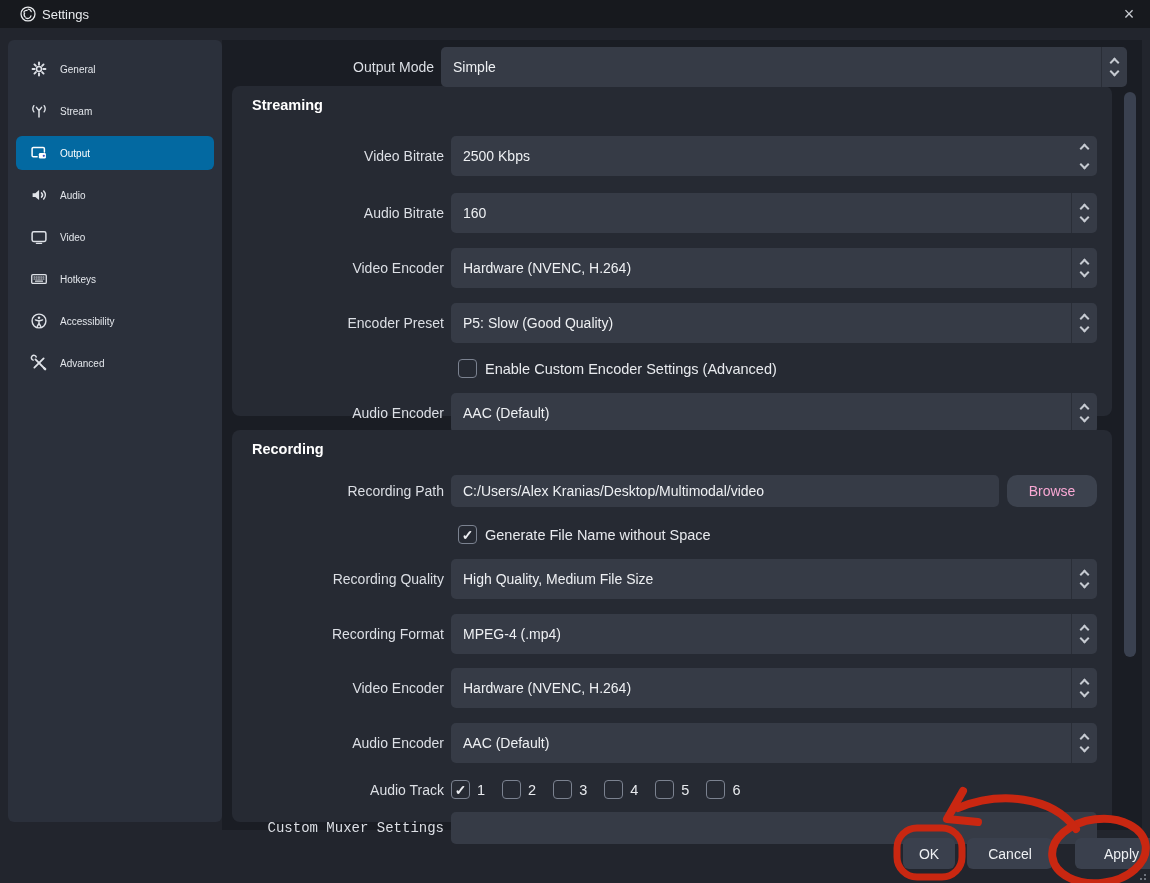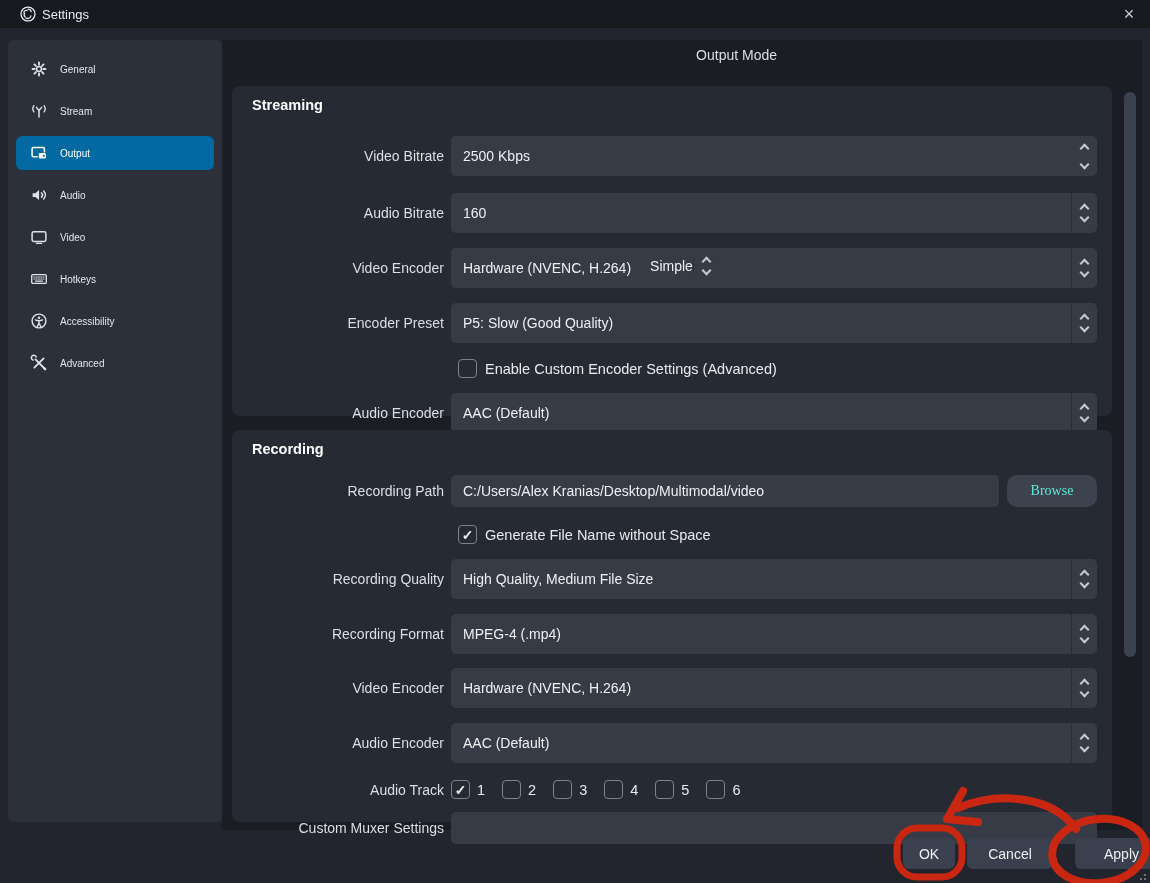--- a/index.html
+++ b/index.html
@@ -43,32 +43,32 @@
   .cd { transform:rotate(45deg); margin-top:-2px; }
   input.tfield { height:32px; background:#363b46; border:none; border-radius:5px;
     color:#eef0f3; padding:0 12px; font-size:14px; font-family:inherit; width:100%; outline:none; }
   
   .gbox { position:absolute; left:232px; width:880px; background:#262a33;
     border-radius:8px; padding:11px 15px 10px 8px; }
   .gbox.streaming { top:86px; height:330px; }
   .gbox.recording { top:430px; height:392px; }
   .gtitle { margin-left:12px; font-weight:bold; font-size:14.5px; color:#ffffff; height:17px; }
   .mt22 { margin-top:22px; } .mt18 { margin-top:18px; } .mt17 { margin-top:17px; }
-  .mt16 { margin-top:16px; } .mt15 { margin-top:15px; } .mt14 { margin-top:14px; } .mt13 { margin-top:13px; }
+  .mt16 { margin-top:16px; } .mt15 { margin-top:15px; } .mt14 { margin-top:14px; } .mt13 { margin-top:13px;font-family:Liberation Mono, monospace; }
   .gcheck { margin-left:218px; display:flex; align-items:center; gap:8px; height:19px; }
   .cb { width:19px; height:19px; border:1px solid #7b8290; border-radius:4px;
     display:flex; align-items:center; justify-content:center;
     font-size:14px; font-weight:bold; color:#eceef2; background:transparent; flex:0 0 19px; }
   .cblabel { font-size:14.5px; color:#e8eaee; }
   .browse { width:90px; height:32px; margin-left:8px; background:#3c424e; border:none;
-    border-radius:10px; color:#5eead4; font-size:14px; font-family:Liberation Serif, serif; flex:0 0 90px; }
+    border-radius:10px; color:#f9a8d4; font-size:14px; font-family:Liberation Sans, sans-serif; flex:0 0 90px; }
   .trackrow { display:flex; align-items:center; }
   .track { display:flex; align-items:center; gap:7px; margin-right:17px; }
   
-  .outmode { position:absolute; left:230px; top:47px; width:897px; z-index:3;flex-direction:column; }
+  .outmode { position:absolute; left:230px; top:47px; width:897px; z-index:3; }
   
   .btn { position:absolute; top:838px; height:31px; background:#3a404d; border:none;
     border-radius:6px; color:#eef0f3; font-size:14px; font-family:inherit; }
   .btn.ok { left:903px; width:52px; }
   .btn.cancel { left:967px; width:86px; }
   .btn.apply { left:1075px; width:93px; }
   
   .sbthumb { position:absolute; left:1124px; top:92px; width:12px; height:565px;
     background:#3a4150; border-radius:6px; z-index:3; }
   

